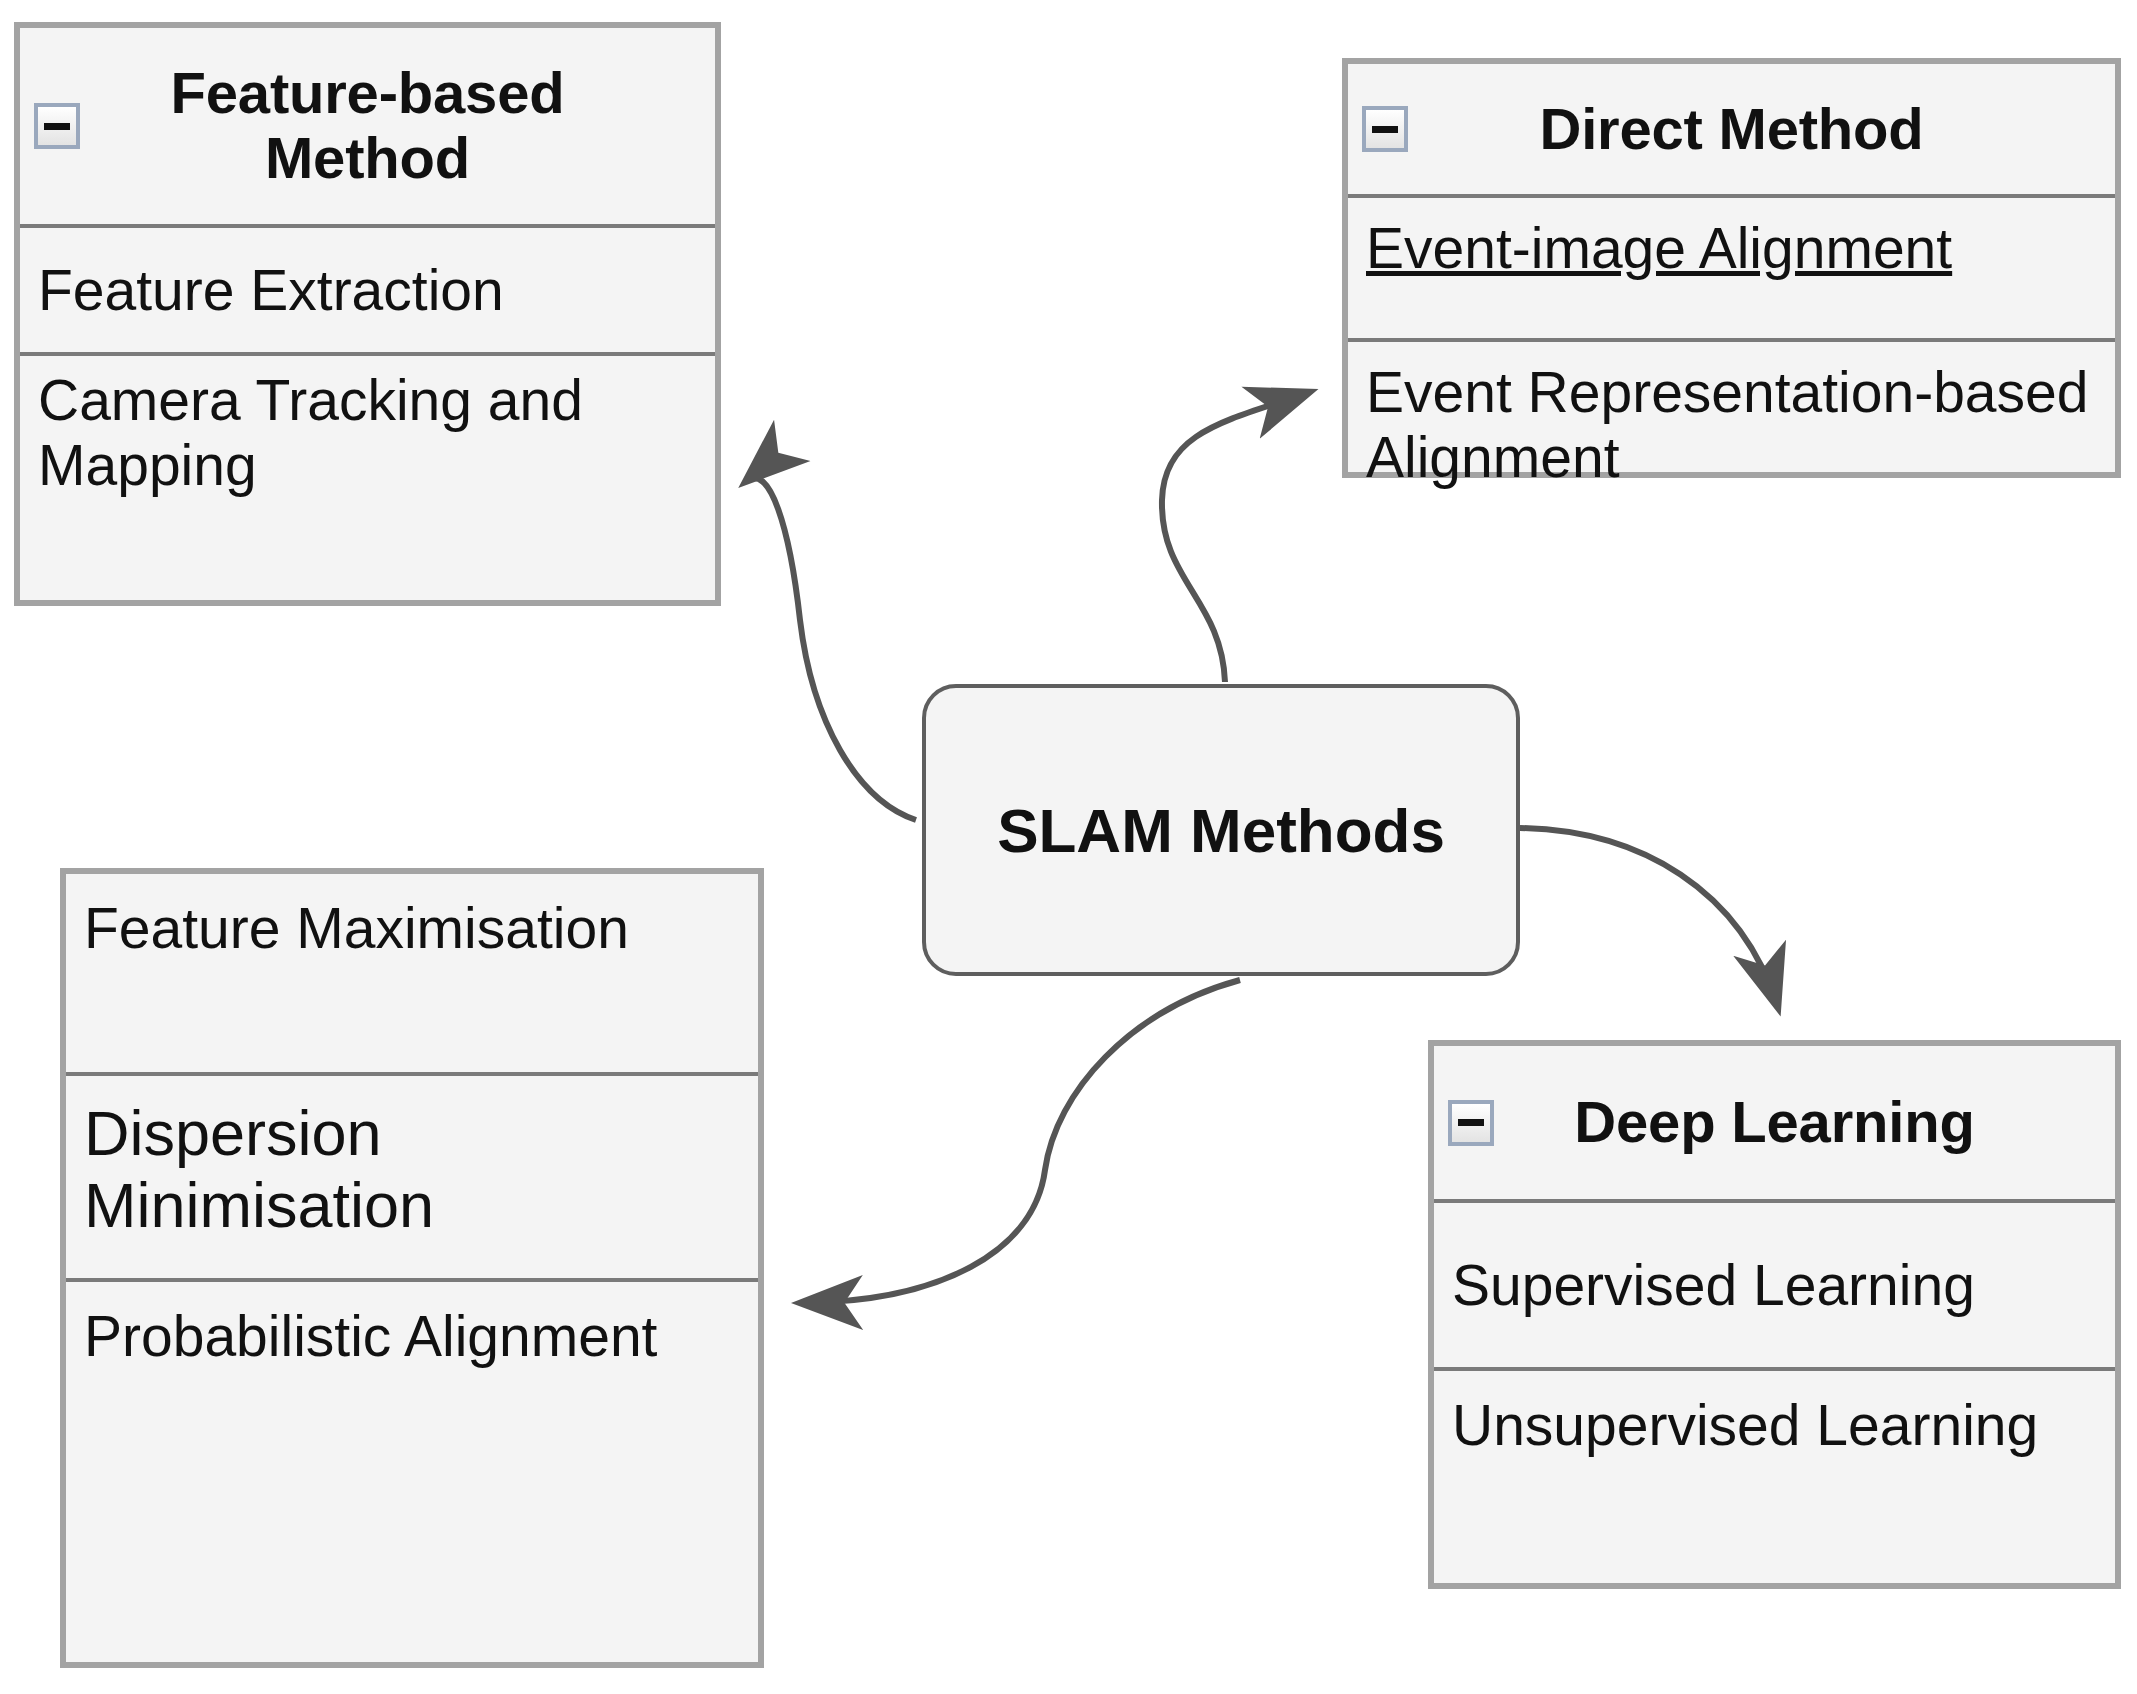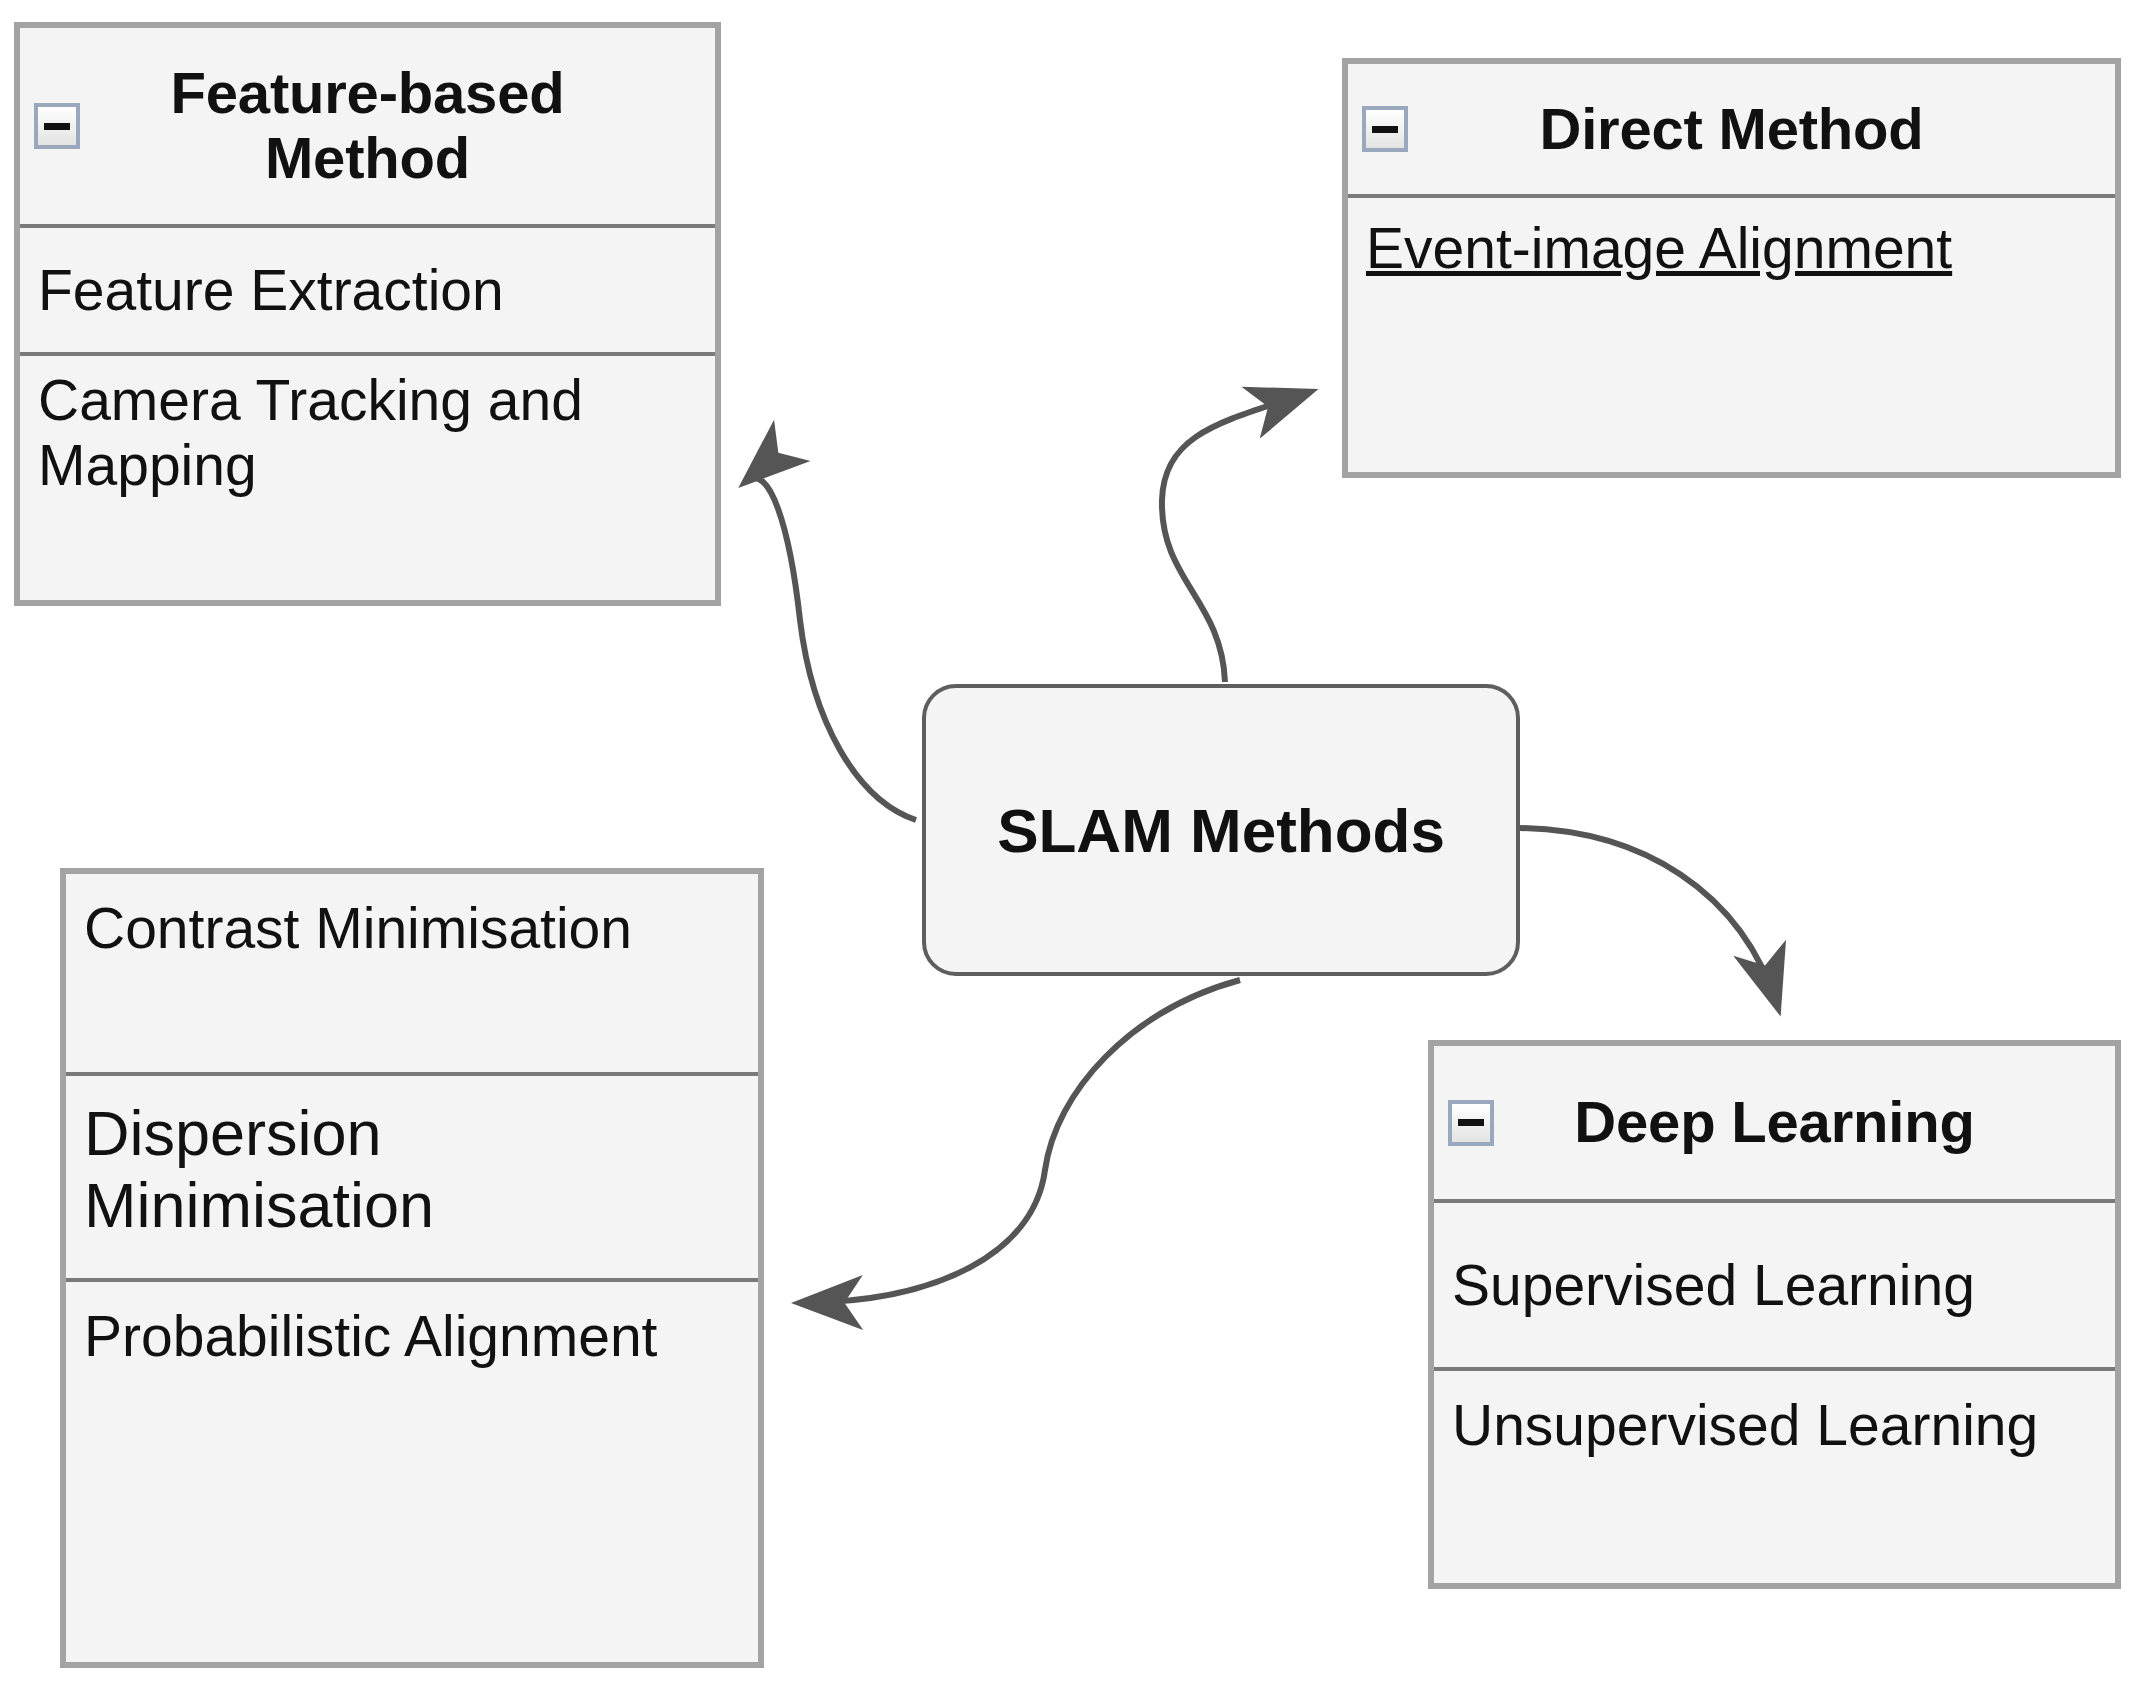--- a/index.html
+++ b/index.html
@@ -108,24 +108,25 @@
   <div class="node" id="box-direct">
     <div class="hdr">
       <span class="collapse">
           <i></i>
         </span>
       <span class="title">
         <span class="ln">Direct Method</span>
       </span>
     </div>
     <div class="row r0">Event-image Alignment</div>
+    <div class="row r1">Event Representation-based Alignment</div>
   </div>
 
   <div class="node" id="box-motion">
-    <div class="row r0">Contrast Minimisation</div>
+    <div class="row r0">Feature Maximisation</div>
     <div class="row r1">Dispersion Minimisation</div>
     <div class="row r2">Probabilistic Alignment</div>
   </div>
 
   <div class="node" id="box-deep">
     <div class="hdr">
       <span class="collapse">
           <i></i>
         </span>
       <span class="title">

